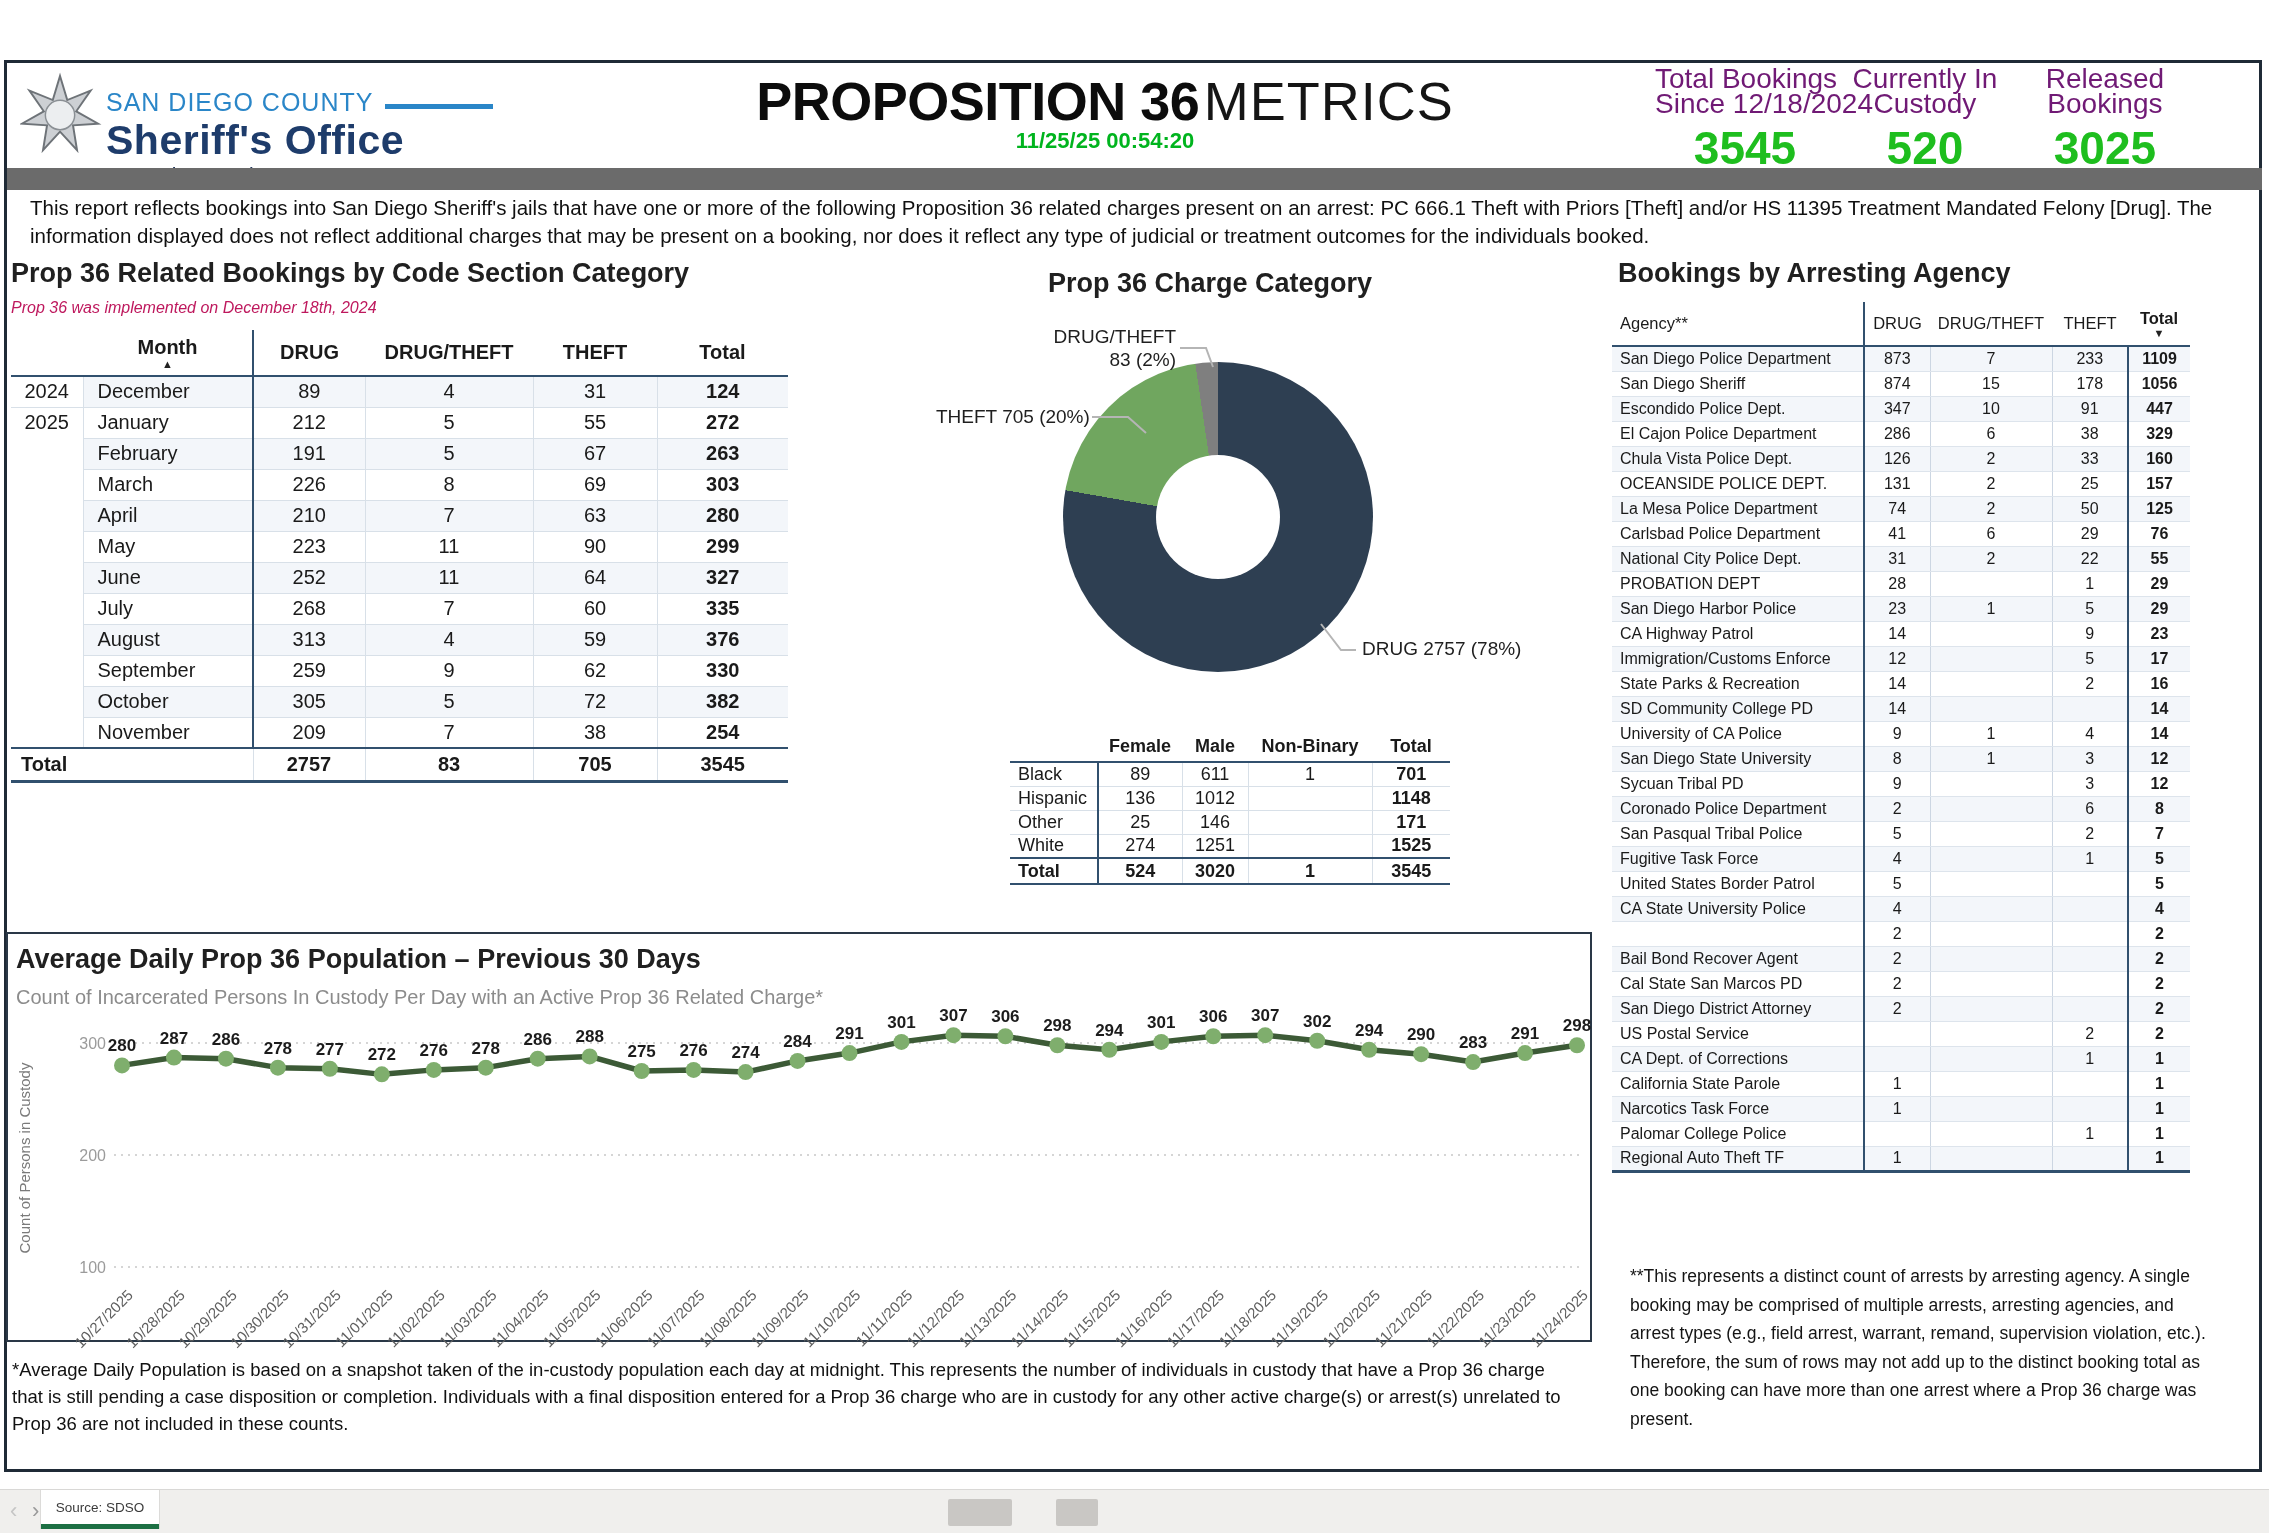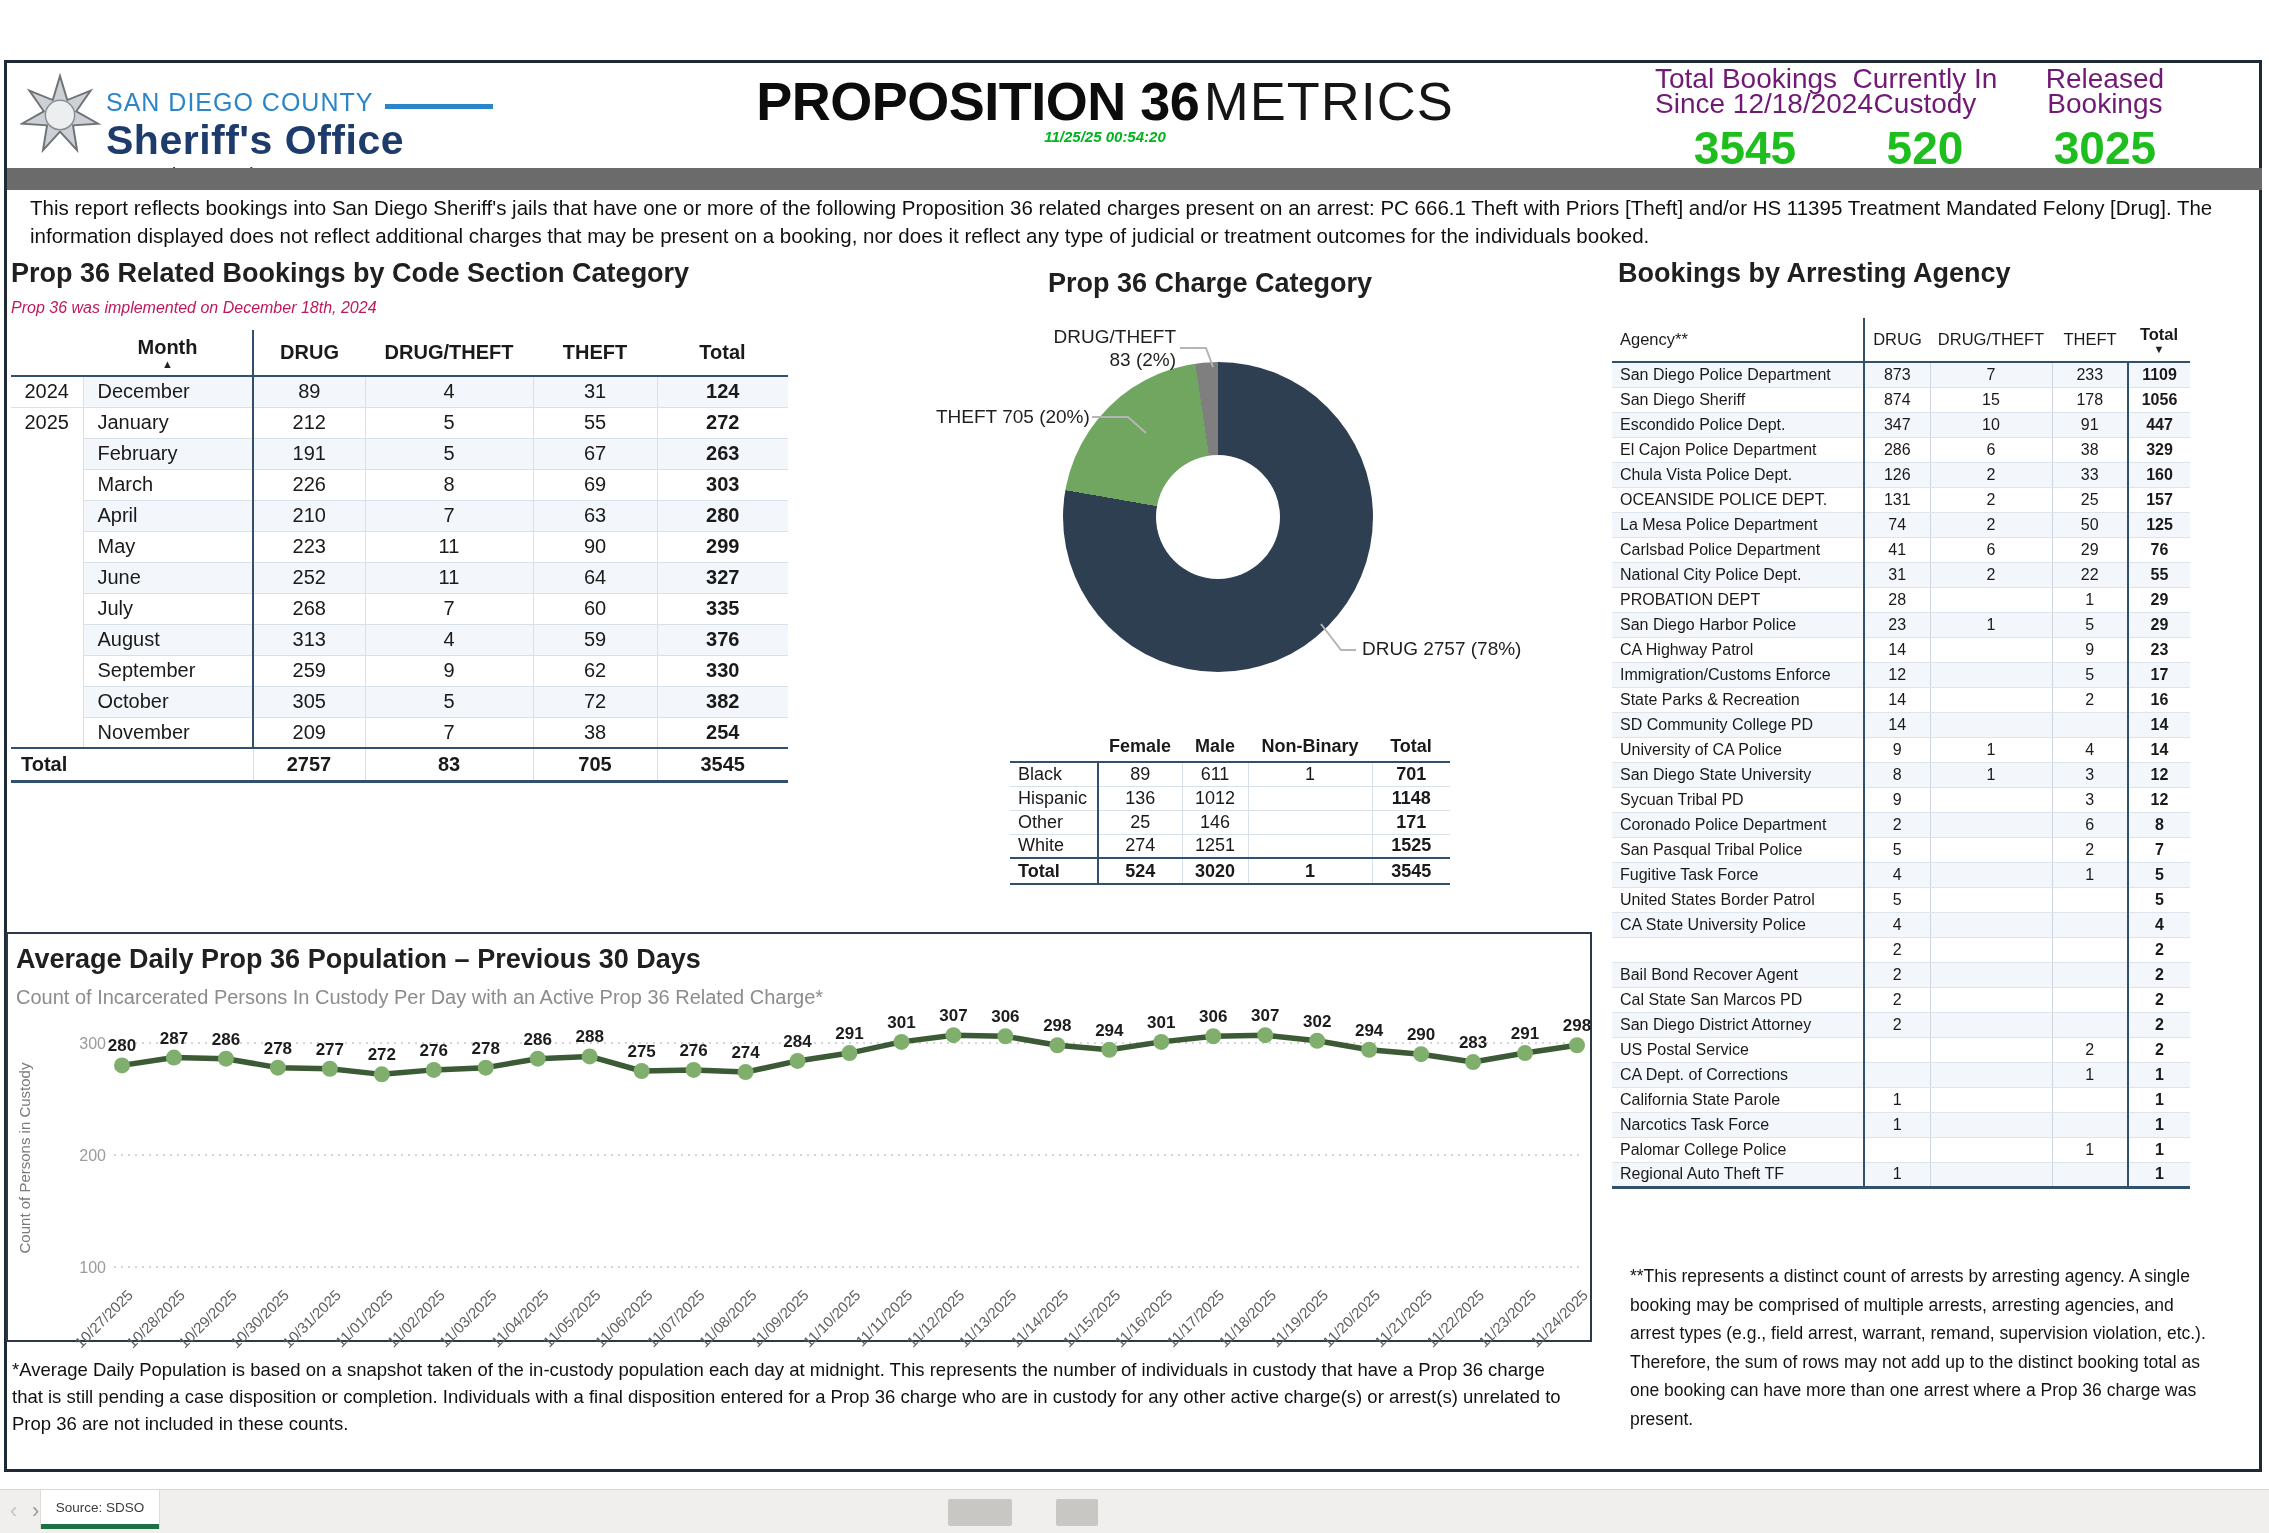--- a/index.html
+++ b/index.html
@@ -14,21 +14,21 @@
   
   .brand{left:106px;top:88px;white-space:nowrap;}
   .brand-county{font-size:25px;color:#2a86c8;letter-spacing:1px;}
   .dash{display:inline-block;width:108px;height:5px;background:#2a86c8;margin-left:12px;vertical-align:middle;}
   .brand-office{font-size:41px;font-weight:bold;color:#1e3c6b;line-height:46px;letter-spacing:.5px;}
   .brand-bureau{font-size:21px;color:#24395c;margin-left:4px;}
 
   .title-block{left:700px;top:70px;width:810px;text-align:center;white-space:nowrap;}
   .title-strong{font-size:54px;font-weight:bold;letter-spacing:-.5px;color:#0c0c0c;}
   .title-light{font-size:54px;font-weight:normal;letter-spacing:1px;color:#151515;}
-  .timestamp{left:700px;top:128px;width:810px;text-align:center;font-size:15px;font-weight:bold;color:#00b41e;font-style:italic;}
+  .timestamp{left:700px;top:128px;width:810px;text-align:center;font-size:22px;font-weight:bold;color:#00b41e;}
 
   .kpis{left:1655px;top:66px;width:540px;display:flex;}
   .kpi{width:33.33%;text-align:center;}
   .kpi-label{font-size:28px;line-height:25px;color:#701a75;white-space:nowrap;}
   .kpi-value{font-size:46px;font-weight:bold;color:#1ebe1e;margin-top:5px;}
 
   .banner{left:30px;top:194px;width:2205px;font-size:20.5px;line-height:28px;color:#101010;}
 
   .section-title{font-size:27px;font-weight:bold;color:#202020;white-space:nowrap;}
   .section-sub{font-size:16px;font-style:italic;color:#be185d;white-space:nowrap;}
@@ -54,21 +54,21 @@
 
   .t-demo{left:1010px;top:732px;width:440px;}
   .t-demo th{font-size:18px;height:30px;}
   .t-demo th.h-tot{font-weight:bold;}
   .t-demo td{font-size:18px;height:24px;border-bottom:1px solid #d8e0e8;text-align:center;}
   .t-demo td.c-name{text-align:left;padding-left:8px;border-right:2px solid #31506e;}
   .t-demo td.c-num{border-left:1px solid #d8e0e8;}
   .t-demo td.c-tot{font-weight:bold;}
   .t-demo tr.row-total td{border-top:2px solid #31506e;border-bottom:2px solid #31506e;font-weight:bold;height:26px;}
 
-  .t-agency{left:1612px;top:318px;width:578px;}
+  .t-agency{left:1612px;top:302px;width:578px;}
   .t-agency th{font-size:16.5px;height:44px;}
   .t-agency th.h-name{text-align:left;padding-left:8px;font-weight:normal;border-right:2px solid #31506e;}
   .t-agency td{font-size:16px;height:25px;border-bottom:1px solid #dde4ec;text-align:center;}
   .t-agency td.c-name{text-align:left;padding-left:8px;border-right:2px solid #31506e;}
   .t-agency td.c-num{border-left:1px solid #ccd6e2;}
   .t-agency td.c-tot{font-weight:bold;border-left:2px solid #31506e;}
   .t-agency tr.odd td{background:#f3f6fa;}
   .t-agency tr:last-child td{border-bottom:3px solid #31506e;}
 
   

